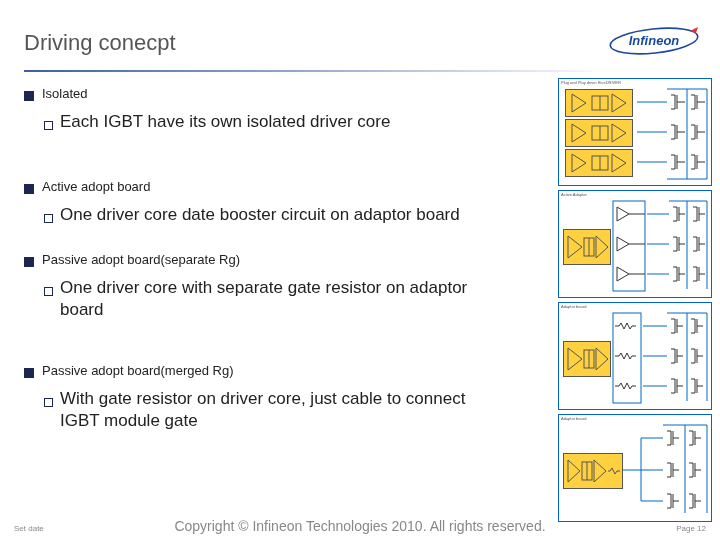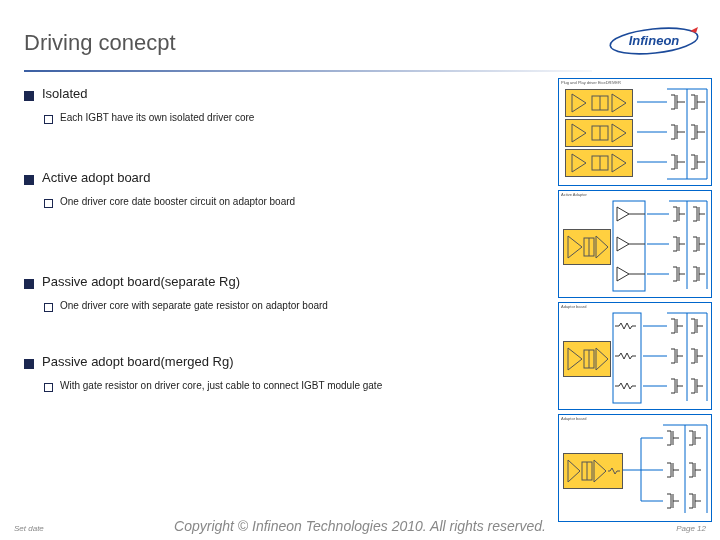--- a/index.html
+++ b/index.html
@@ -69,21 +69,21 @@
   .b2-marker {
     width: 9px; height: 9px;
     border: 1.5px solid #1b2750;
     box-sizing: border-box;
     margin-right: 7px;
     flex-shrink: 0;
     position: relative;
     top: 3px;
   }
   .b2-text {
-    font-size: 10px;
+    font-size: 17px;
     color: #222;
     line-height: 1.3;
   }
   .diagram-col {
     position: absolute;
     right: 8px;
     top: 78px;
     width: 154px;
     display: flex;
     flex-direction: column;
@@ -108,21 +108,20 @@
     white-space: nowrap;
   }
   .footer {
     position: absolute;
     bottom: 6px; left: 14px; right: 14px;
     display: flex;
     justify-content: space-between;
     align-items: baseline;
     font-size: 8px;
     color: #888;
-    font-style: italic;
   }
   .footer .copy { font-size: 14px; }
 </style>
 </head>
 <body>
 
 <div class="slide">
   <div class="header">
     <div class="title">Driving conecpt</div>
     <div class="logo">
@@ -147,21 +146,21 @@
 
     <div class="bullet1" style="margin-top:46px">
       <div class="b1-marker"></div>
       <div class="b1-text">Active adopt board</div>
     </div>
     <div class="bullet2">
       <div class="b2-marker"></div>
       <div class="b2-text">One driver core date booster circuit on adaptor board</div>
     </div>
 
-    <div class="bullet1" style="margin-top:66px">
+    <div class="bullet1" style="margin-top:26px">
       <div class="b1-marker"></div>
       <div class="b1-text">Passive adopt board(separate Rg)</div>
     </div>
     <div class="bullet2">
       <div class="b2-marker"></div>
       <div class="b2-text">One driver core with separate gate resistor on adaptor board</div>
     </div>
 
     <div class="bullet1" style="margin-top:42px">
       <div class="b1-marker"></div>

